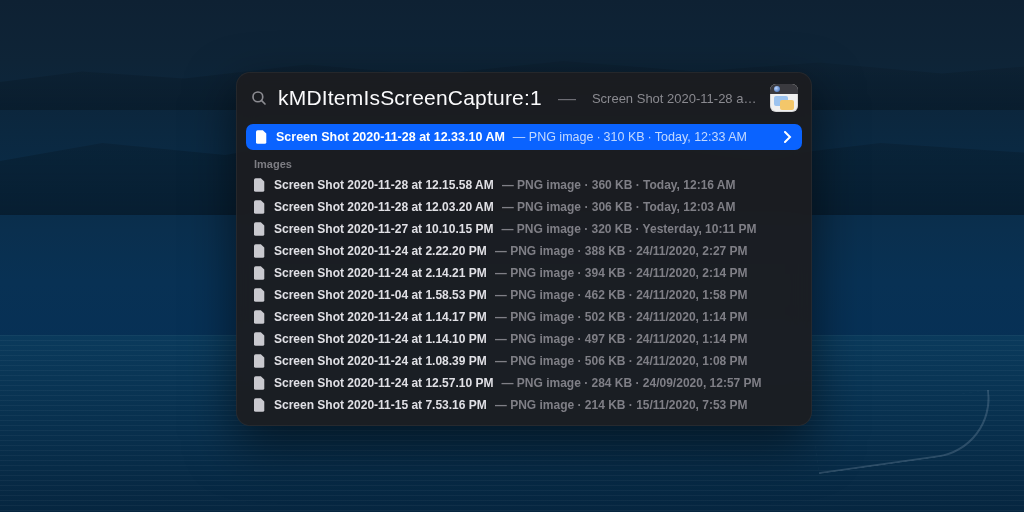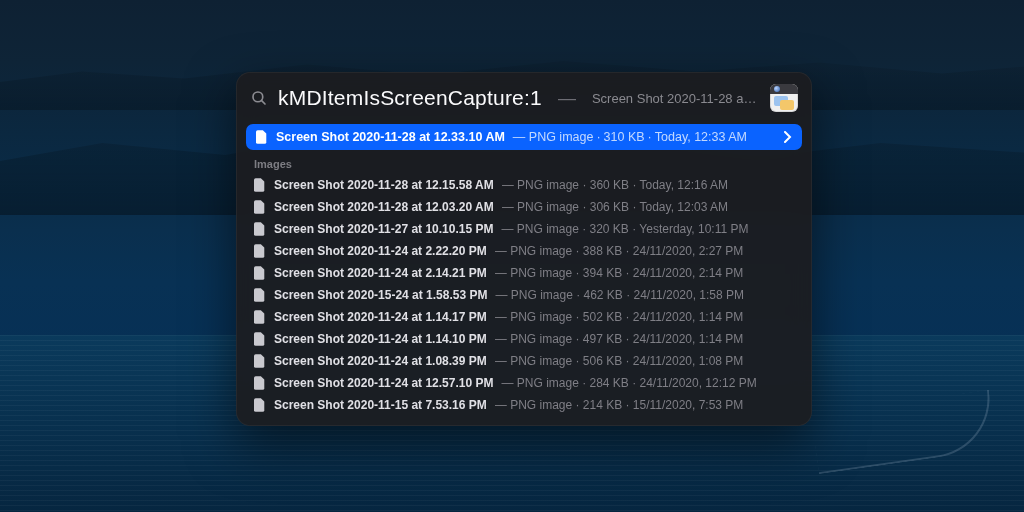--- a/index.html
+++ b/index.html
@@ -73,21 +73,21 @@
     font-size:11px; color:#7d7d83; font-weight:700;
   }
   .results { padding: 0 8px 10px 8px;}
   .row{
     display:flex; align-items:flex-end; gap:8px;
     padding:4px 10px;
     font-size:12px;
     border-radius:6px;
   }
   .row .name{ color:#e0e0e5; font-weight:600; white-space:nowrap;}
-  .row .meta{ color:#7f7f86; white-space:nowrap; overflow:hidden; text-overflow:ellipsis;}
+  .row .meta{ color:#7f7f86; white-space:nowrap; overflow:hidden; text-overflow:ellipsis;font-weight:bold;}
   .row .file-icon path{ fill:#c9c9cf; }
   .tophit-row .file-icon path{ fill:#ffffff; }
 </style>
 </head>
 <body>
 
 <div class="ridge r1"></div>
 <div class="ridge r2"></div>
 <div class="sea"></div>
 <div class="road"></div>
@@ -158,21 +158,21 @@
         <svg class="file-icon" viewBox="0 0 14 16">
           <path d="M2 0h6l4 4v10a2 2 0 0 1-2 2H2a2 2 0 0 1-2-2V2a2 2 0 0 1 2-2z"></path>
         </svg>
         <span class="name">Screen Shot 2020-11-24 at 2.14.21 PM</span>
         <span class="meta">— PNG image · 394 KB · 24/11/2020, 2:14 PM</span>
       </div>
       <div class="row">
         <svg class="file-icon" viewBox="0 0 14 16">
           <path d="M2 0h6l4 4v10a2 2 0 0 1-2 2H2a2 2 0 0 1-2-2V2a2 2 0 0 1 2-2z"></path>
         </svg>
-        <span class="name">Screen Shot 2020-15-24 at 1.58.53 PM</span>
+        <span class="name">Screen Shot 2020-11-04 at 1.58.53 PM</span>
         <span class="meta">— PNG image · 462 KB · 24/11/2020, 1:58 PM</span>
       </div>
       <div class="row">
         <svg class="file-icon" viewBox="0 0 14 16">
           <path d="M2 0h6l4 4v10a2 2 0 0 1-2 2H2a2 2 0 0 1-2-2V2a2 2 0 0 1 2-2z"></path>
         </svg>
         <span class="name">Screen Shot 2020-11-24 at 1.14.17 PM</span>
         <span class="meta">— PNG image · 502 KB · 24/11/2020, 1:14 PM</span>
       </div>
       <div class="row">
@@ -187,21 +187,21 @@
           <path d="M2 0h6l4 4v10a2 2 0 0 1-2 2H2a2 2 0 0 1-2-2V2a2 2 0 0 1 2-2z"></path>
         </svg>
         <span class="name">Screen Shot 2020-11-24 at 1.08.39 PM</span>
         <span class="meta">— PNG image · 506 KB · 24/11/2020, 1:08 PM</span>
       </div>
       <div class="row">
         <svg class="file-icon" viewBox="0 0 14 16">
           <path d="M2 0h6l4 4v10a2 2 0 0 1-2 2H2a2 2 0 0 1-2-2V2a2 2 0 0 1 2-2z"></path>
         </svg>
         <span class="name">Screen Shot 2020-11-24 at 12.57.10 PM</span>
-        <span class="meta">— PNG image · 284 KB · 24/11/2020, 12:12 PM</span>
+        <span class="meta">— PNG image · 284 KB · 24/09/2020, 12:57 PM</span>
       </div>
       <div class="row">
         <svg class="file-icon" viewBox="0 0 14 16">
           <path d="M2 0h6l4 4v10a2 2 0 0 1-2 2H2a2 2 0 0 1-2-2V2a2 2 0 0 1 2-2z"></path>
         </svg>
         <span class="name">Screen Shot 2020-11-15 at 7.53.16 PM</span>
         <span class="meta">— PNG image · 214 KB · 15/11/2020, 7:53 PM</span>
       </div>
     </div>
 

